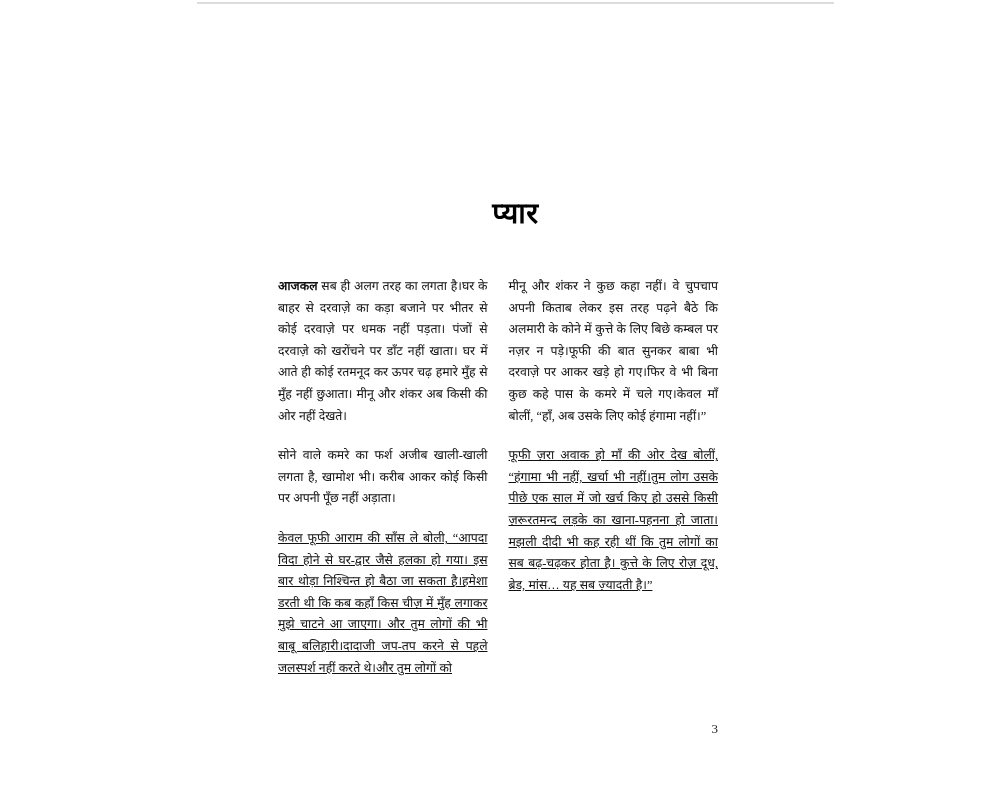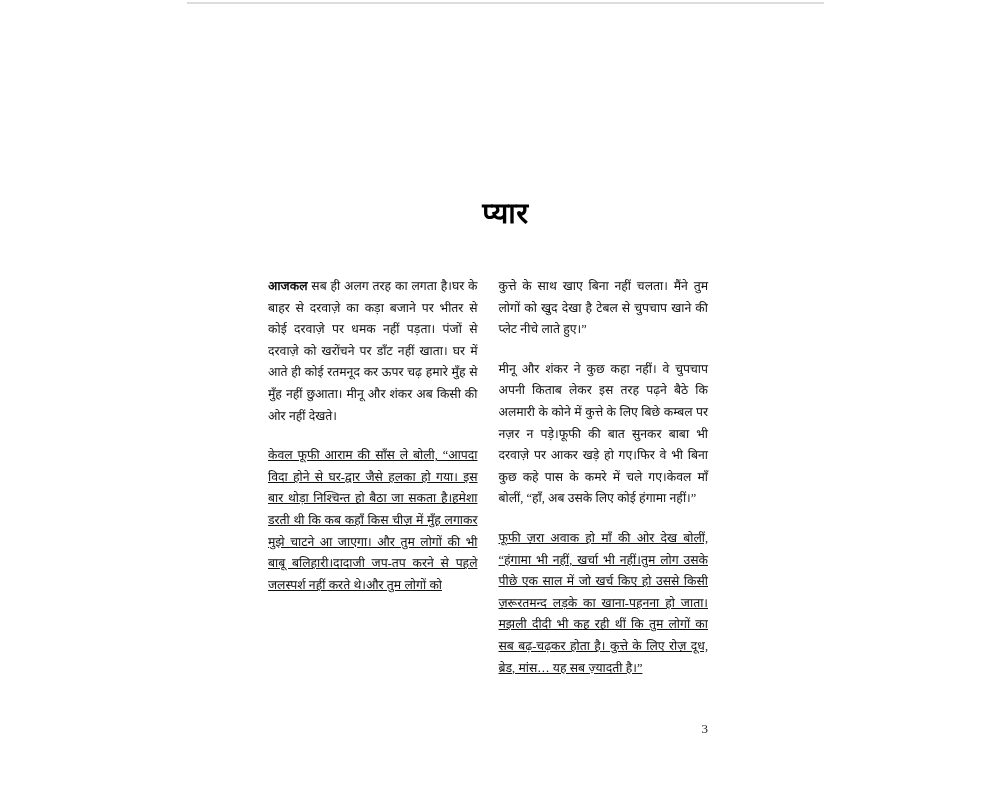--- a/index.html
+++ b/index.html
@@ -22,21 +22,21 @@
     top: 2px;
     left: 185px;
     width: 637px;
     height: 2px;
     background: #dcdcdc;
   }
 
   .page {
     position: absolute;
     top: 0;
-    left: 2px;
+    left: 12px;
     width: 845px;
     height: 800px;
   }
 
   .chapter-title {
     position: absolute;
     top: 192px;
     left: 0;
     width: 1007px;
     text-align: center;
@@ -95,25 +95,25 @@
 <div class="page">
 
   <div class="top-rule"></div>
 
   <div class="chapter-title">प्यार</div>
 
   <div class="columns">
 
     <div class="column">
       <p class="para"><span class="drop-lead">आजकल</span><span> सब ही अलग तरह का लगता है।घर के बाहर से दरवाज़े का कड़ा बजाने पर भीतर से कोई दरवाज़े पर धमक नहीं पड़ता। पंजों से दरवाज़े को खरोंचने पर डाँट नहीं खाता। घर में आते ही कोई रतमनूद कर ऊपर चढ़ हमारे मुँह से मुँह नहीं छुआता। मीनू और शंकर अब किसी की ओर नहीं देखते।</span></p>
+      <p class="para"><span>सोने वाले कमरे का फर्श अजीब खाली-खाली लगता है, खामोश भी। करीब आकर कोई किसी पर अपनी पूँछ नहीं अड़ाता।</span></p>
       <p class="para"><span>केवल फूफी आराम की साँस ले बोली, “आपदा विदा होने से घर-द्वार जैसे हलका हो गया। इस बार थोड़ा निश्चिन्त हो बैठा जा सकता है।हमेशा डरती थी कि कब कहाँ किस चीज़ में मुँह लगाकर मुझे चाटने आ जाएगा। और तुम लोगों की भी बाबू बलिहारी।दादाजी जप-तप करने से पहले जलस्पर्श नहीं करते थे।और तुम लोगों को</span></p>
     </div>
 
     <div class="column">
-      <p class="para"><span>कुत्ते के साथ खाए बिना नहीं चलता। मैंने तुम लोगों को खुद देखा है टेबल से चुपचाप खाने की प्लेट नीचे लाते हुए।”</span></p>
       <p class="para"><span>मीनू और शंकर ने कुछ कहा नहीं। वे चुपचाप अपनी किताब लेकर इस तरह पढ़ने बैठे कि अलमारी के कोने में कुत्ते के लिए बिछे कम्बल पर नज़र न पड़े।फूफी की बात सुनकर बाबा भी दरवाज़े पर आकर खड़े हो गए।फिर वे भी बिना कुछ कहे पास के कमरे में चले गए।केवल माँ बोलीं, “हाँ, अब उसके लिए कोई हंगामा नहीं।”</span></p>
       <p class="para"><span>फूफी ज़रा अवाक हो माँ की ओर देख बोलीं, “हंगामा भी नहीं, खर्चा भी नहीं।तुम लोग उसके पीछे एक साल में जो खर्च किए हो उससे किसी ज़रूरतमन्द लड़के का खाना-पहनना हो जाता। मझली दीदी भी कह रही थीं कि तुम लोगों का सब बढ़-चढ़कर होता है। कुत्ते के लिए रोज़ दूध, ब्रेड, मांस… यह सब ज़्यादती है।”</span></p>
     </div>
 
   </div>
 
   <div class="page-number">3</div>
 
 </div>
 

